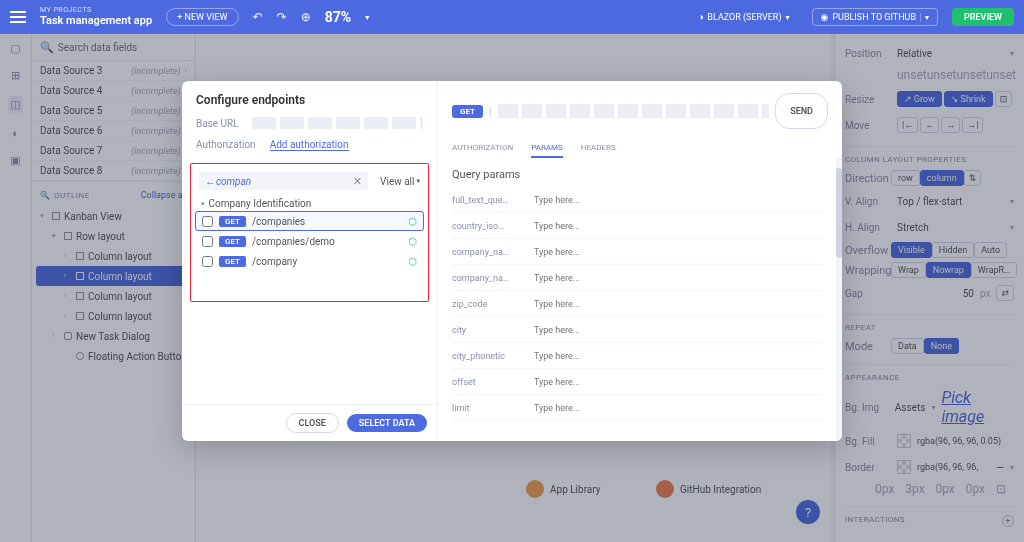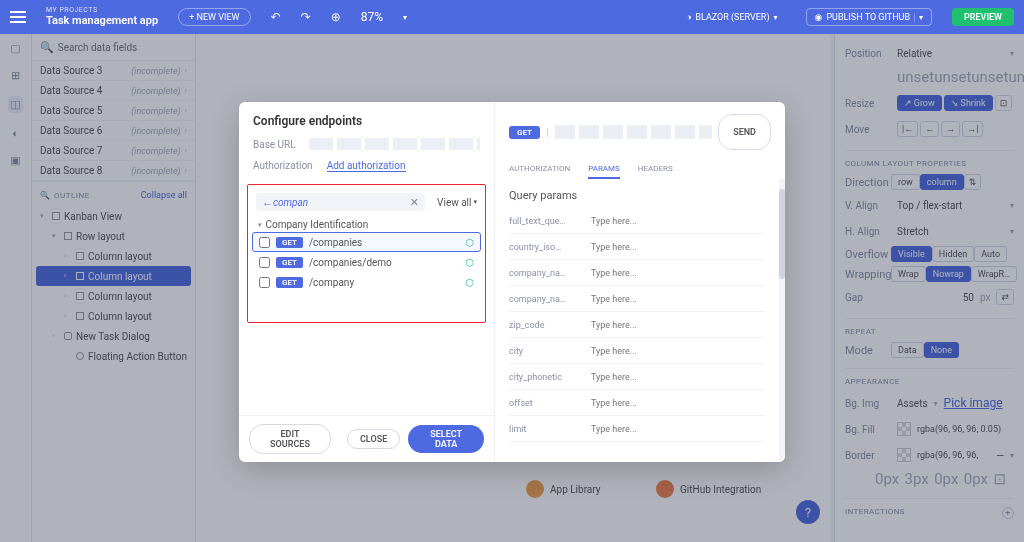--- a/index.html
+++ b/index.html
@@ -1,19 +1,19 @@
 <!DOCTYPE html>
 <html><head>
 <meta charset="utf-8">
 <style>
 * { box-sizing: border-box; margin: 0; padding: 0; font-family: -apple-system, BlinkMacSystemFont, "Segoe UI", Roboto, sans-serif; }
 body { width: 1024px; height: 542px; background: #f5f6fa; overflow: hidden; position: relative; font-size: 11px; color: #333; }
 
 
-.topbar { height: 34px; background: #4d6ae0; display: flex; align-items: center; padding: 0 10px; color: #fff; gap: 20px; }
+.topbar { height: 34px; background: #4d6ae0; display: flex; align-items: center; padding: 0 10px; color: #fff; gap: 14px; }
 .hamburger { width: 16px; height: 12px; display: flex; flex-direction: column; justify-content: space-between; }
 .hamburger span { height: 2px; background: #fff; }
 .proj-block { display: flex; flex-direction: column; line-height: 1.1; }
 .proj-label { font-size: 7px; opacity: .8; letter-spacing: .5px; }
 .proj-name { font-size: 11px; font-weight: 600; }
 .btn-outline { border: 1px solid #fff6; border-radius: 12px; padding: 3px 10px; font-size: 9px; color: #fff; background: transparent; }
 .topbar .spacer { flex: 1; }
 .icon-plain { opacity: .9; font-size: 12px; }
 .framework-pill { display: flex; align-items: center; gap: 4px; background: #4d6ae033; padding: 3px 8px; border-radius: 4px; font-size: 9px; }
 .gh-btn { display: flex; align-items: center; gap: 4px; border: 1px solid #fff6; border-radius: 4px; padding: 3px 8px; font-size: 9px; }
@@ -45,34 +45,34 @@
 .rightpanel { position: absolute; top: 34px; right: 0; width: 190px; bottom: 0; background: #fff; border-left: 1px solid #e5e7ef; overflow-y: auto; padding: 8px 10px; color: #555; }
 .rp-row { display: flex; align-items: center; min-height: 22px; gap: 6px; margin-bottom: 4px; font-size: 10px; }
 .rp-row .lbl { width: 46px; color: #8a90a8; }
 .rp-select { flex:1; display:flex; align-items:center; justify-content:space-between; }
 .rp-section { font-size: 8px; color: #8a90a8; letter-spacing: .4px; border-top: 1px solid #eef0f6; padding-top: 8px; margin: 10px 0 6px; display:flex; justify-content:space-between; }
 .chipgroup { display: flex; gap: 2px; }
 .chip { border: 1px solid #d5d9e8; border-radius: 3px; padding: 2px 6px; font-size: 9px; background: #fff; color: #555; }
 .chip.primary { background: #4d6ae0; color: #fff; border-color: #4d6ae0; }
 .chip.icon { padding: 2px 4px; }
 .dirrow { display:flex; align-items:center; margin-bottom:4px;}
-.link { color:#4d6ae0; text-decoration:underline; font-size:12px; }
+.link { color:#4d6ae0; text-decoration:underline; font-size:16px;font-style:italic; }
 .checker { width:14px;height:14px;background:repeating-conic-gradient(#ddd 0 25%, #fff 0 50%) 0 0/8px 8px; border:1px solid #ccc; }
-.unsetrow { display:flex; justify-content:space-between; padding:0 8px 0 52px; color:#aab; font-size:15px; margin-bottom:6px;}
+.unsetrow { display:flex; justify-content:space-between; padding:0 8px 0 52px; color:#aab; font-size:12px; margin-bottom:6px;}
 
 
 .canvas { position: absolute; top: 34px; left: 196px; right: 194px; bottom: 0; background: #fff; }
 .card-below { position:absolute; bottom:44px; display:flex; align-items:center; gap:6px; font-size:10px; color:#555; }
 
 
 .help { position: absolute; right: 204px; bottom: 18px; width: 24px; height: 24px; border-radius: 50%; background: #4d6ae0; color:#fff; display:flex; align-items:center; justify-content:center; font-size:13px; }
 
 
 .overlay { position: absolute; inset: 34px 0 0; background: rgba(30,36,60,.35); display:flex; align-items:flex-start; justify-content:center; }
-.modal { margin-top: 68px; width: 546px; height: 360px; background:#fff; border-radius:6px; box-shadow:0 8px 30px rgba(0,0,0,.2); display:flex; overflow:hidden; }
+.modal { margin-top: 47px; width: 660px; height: 360px; background:#fff; border-radius:6px; box-shadow:0 8px 30px rgba(0,0,0,.2); display:flex; overflow:hidden; }
 .modal-left { width: 256px; border-right:1px solid #eef0f6; display:flex; flex-direction:column; }
 .modal-right { flex:1; display:flex; flex-direction:column; }
 .ml-head { padding: 12px 14px 8px; }
 .ml-title { font-size:12px; font-weight:600; color:#333; }
 .ml-base { display:flex; align-items:center; margin-top:10px; font-size:10px; color:#8a90a8; }
 .ml-base .lb { width:56px; }
 .ml-base .bar { flex:1; height:12px; background: repeating-linear-gradient(90deg,#eceef5 0 24px,#fff 24px 28px); }
 .ml-auth { display:flex; gap:14px; margin-top:10px; font-size:10px; }
 .ml-auth .a1 { color:#8a90a8; }
 .ml-auth .a2 { color:#4d6ae0; border-bottom:1px solid #4d6ae0; }
@@ -120,21 +120,21 @@
       <span></span>
     </div>
   <div class="proj-block">
     <span class="proj-label">MY PROJECTS</span>
     <span class="proj-name">Task management app</span>
   </div>
   <button class="btn-outline">+ NEW VIEW</button>
   <span class="icon-plain">↶</span>
   <span class="icon-plain">↷</span>
   <span class="icon-plain">⊕</span>
-  <span style="font-size:12px;">87%</span>
+  <span style="font-size:14px;font-weight:bold;">87%</span>
   <span style="font-size:8px;">▾</span>
   <div class="spacer"></div>
   <div class="framework-pill">
     <span>◑</span>
     <span>BLAZOR (SERVER)</span>
     <span style="font-size:8px;">▾</span>
   </div>
   <div class="gh-btn">
     <span>◉</span>
     <span>PUBLISH TO GITHUB</span>
@@ -413,21 +413,20 @@
           </div>
           <div class="ep-row">
             <input type="checkbox" style="">
             <span class="method">GET</span>
             <span class="ep-path">/company</span>
             <span class="ep-ico">⬡</span>
           </div>
         </div>
       </div>
       <div class="ml-foot">
-        <button class="btn-ol">EDIT SOURCES</button>
         <div style="flex:1"></div>
         <button class="btn-ol">CLOSE</button>
         <button class="btn-pri">SELECT DATA</button>
       </div>
     </div>
     <div class="modal-right">
       <div class="mr-top">
         <div class="reqrow">
           <span class="method-pill">GET</span>
           <span style="color:#ccd;">|</span>

